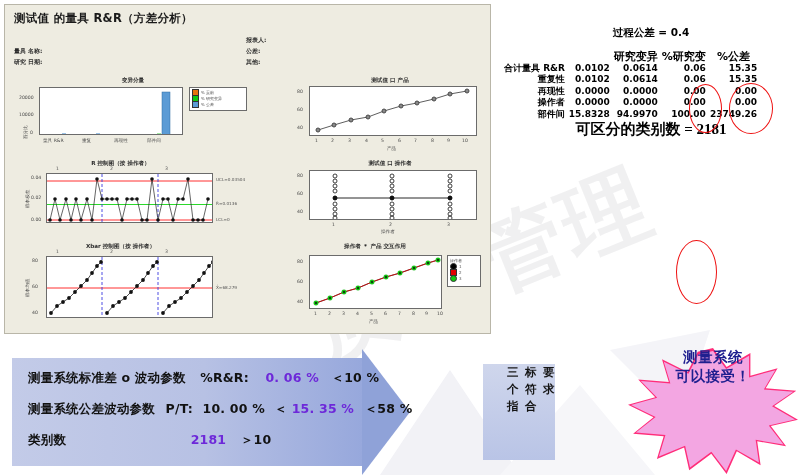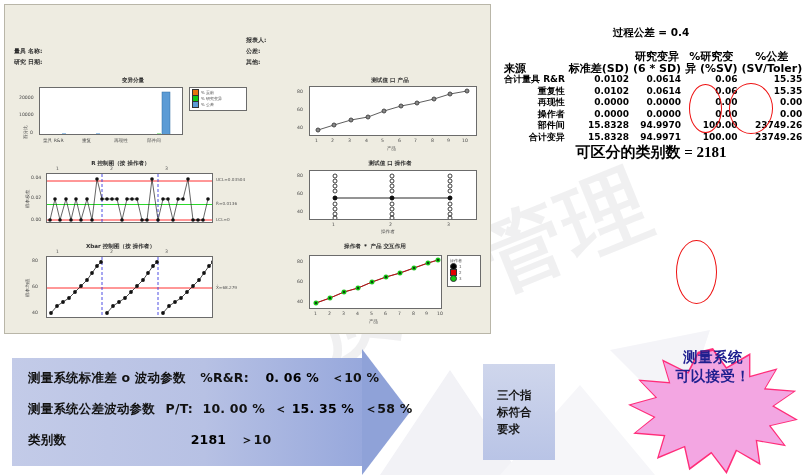--- a/index.html
+++ b/index.html
@@ -89,27 +89,27 @@
   }
   #arrow-head{
     position:absolute;left:350px;top:-9px;width:0;height:0;
     border-top:63px solid transparent;border-bottom:63px solid transparent;
     border-left:48px solid #8fa2d8;
   }
   .bline{
     position:absolute;left:16px;font-size:12.5px;font-weight:bold;color:#121212;
     font-family:"DejaVu Sans",sans-serif;white-space:nowrap;letter-spacing:.2px;
   }
-  .rd{color:#000000;}
+  .rd{color:#6d28d9;}
   
   #concl{
     position:absolute;left:483px;top:364px;width:72px;height:96px;
     background:linear-gradient(180deg,#cfd6ec 0%,#b9c4e6 100%);
-    display:flex;flex-direction:column;justify-content:center;
-    padding-left:14px;box-sizing:border-box;
+    display:flex;flex-direction:row;justify-content:center;
+    padding-left:24px;box-sizing:border-box;
   }
   #concl div{
     font-size:11.5px;font-weight:bold;color:#151515;
     font-family:"DejaVu Sans",sans-serif;line-height:17px;
   }
   
   #burst{
     position:absolute;left:628px;top:348px;width:170px;height:126px;
   }
   #burst-outline{
@@ -139,20 +139,21 @@
 <div id="watermark">质量管理</div>
 
 <svg class="deco" style="left:380px;top:330px;width:430px;height:145px;" viewBox="0 0 430 145">
   <polygon points="0,145 70,40 140,145" fill="#f2f2f6"></polygon>
   <polygon points="120,145 200,55 275,145" fill="#f6f6f9"></polygon>
   <polygon points="230,20 330,0 300,90" fill="#f4f4f8"></polygon>
 </svg>
 
 <div id="report">
 
+  <div id="report-title">测试值 的量具 R&amp;R（方差分析）</div>
 
   <div class="hdr-lbl" style="left:9px;top:42px;">量具 名称:</div>
   <div class="hdr-lbl" style="left:9px;top:53px;">研究 日期:</div>
   <div class="hdr-lbl" style="left:241px;top:31px;">报表人:</div>
   <div class="hdr-lbl" style="left:241px;top:42px;">公差:</div>
   <div class="hdr-lbl" style="left:241px;top:53px;">其他:</div>
 
   <div class="chart" style="left:8px;top:72px;width:240px;height:80px;">
     <div class="ctitle">变异分量</div>
     <div class="ylab-rot" style="left:10px;top:62px;">百分比</div>
@@ -478,27 +479,20 @@
   <table class="gtab">
     <tbody>
         <tr>
       <th></th>
           <th></th>
       <th>研究变异</th>
       <th>%研究变</th>
       <th>%公差</th>
     </tr>
     <tr>
-      <th style="text-align:left;">来源</th>
-      <th>标准差(SD)</th>
-      <th>(6 * SD)</th>
-      <th>异 (%SV)</th>
-      <th>(SV/Toler)</th>
-    </tr>
-    <tr>
       <td class="src">合计量具 R&amp;R</td>
       <td class="num">0.0102</td>
       <td class="num">0.0614</td>
       <td class="num">0.06</td>
       <td class="num">15.35</td>
     </tr>
     <tr>
       <td class="src">重复性</td>
       <td class="num">0.0102</td>
       <td class="num">0.0614</td>
@@ -519,27 +513,20 @@
       <td class="num">0.00</td>
       <td class="num">0.00</td>
     </tr>
     <tr>
       <td class="src">部件间</td>
       <td class="num">15.8328</td>
       <td class="num">94.9970</td>
       <td class="num">100.00</td>
       <td class="num">23749.26</td>
     </tr>
-    <tr>
-      <td class="src">合计变异</td>
-      <td class="num">15.8328</td>
-      <td class="num">94.9971</td>
-      <td class="num">100.00</td>
-      <td class="num">23749.26</td>
-    </tr>
   </tbody>
     </table>
 
   <div id="ndc">可区分的类别数 = 2181</div>
 </div>
 
 <div class="redring" style="left:689px;top:84px;width:31px;height:47px;"></div>
 <div class="redring" style="left:729px;top:83px;width:42px;height:49px;"></div>
 <div class="redring" style="left:676px;top:240px;width:39px;height:62px;"></div>
 

